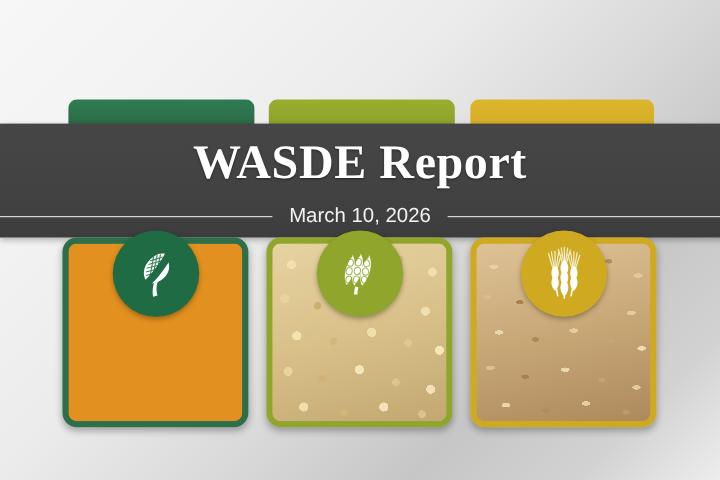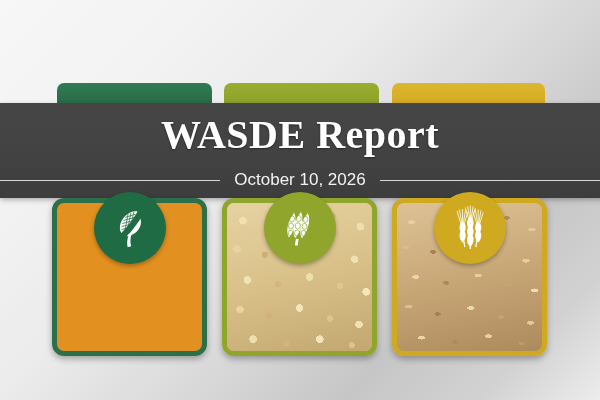--- a/index.html
+++ b/index.html
@@ -173,21 +173,21 @@
 <div id="stage">
 
   <div class="tab corn"></div>
   <div class="tab soy"></div>
   <div class="tab wheat"></div>
 
   <div id="banner">
     <div id="title">WASDE Report</div>
     <div id="daterow">
       <div class="rule left"></div>
-      <div id="date">October 10, 2026</div>
+      <div id="date">March 10, 2026</div>
       <div class="rule right"></div>
     </div>
   </div>
 
   <div class="card corn">
     <div class="frame">
       <div class="photo corn"></div>
     </div>
     <div class="badge corn">
       <svg width="46" height="46" viewBox="0 0 46 46">

